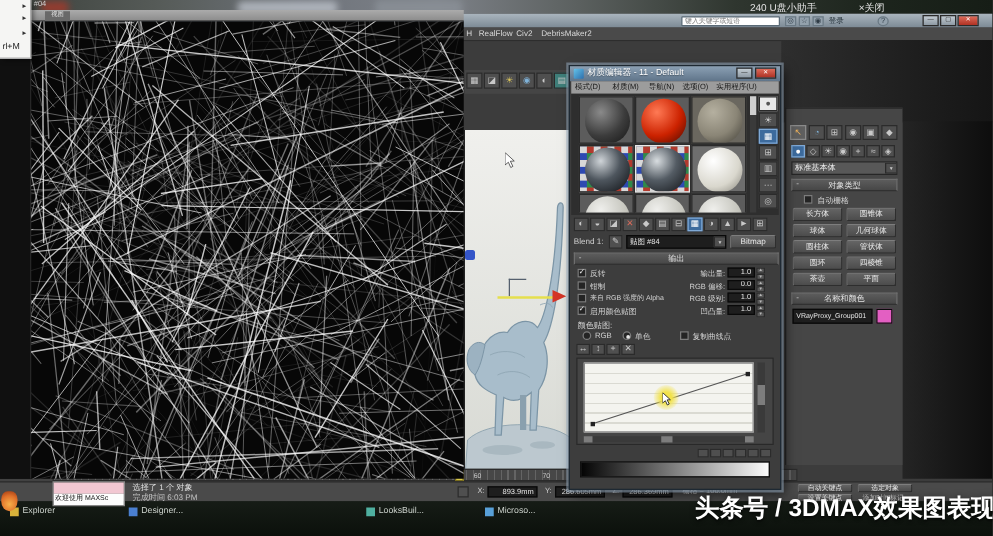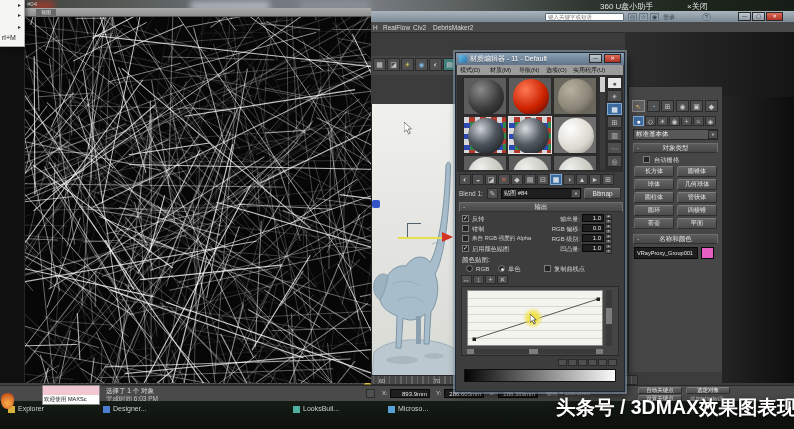--- a/index.html
+++ b/index.html
@@ -26,21 +26,21 @@
 .blob{position:absolute;filter:blur(3px);opacity:.85;border-radius:4px}
 </style>
 </head>
 <body>
 
 <div class="abs" style="left:0;top:0;width:794px;height:13px;background:linear-gradient(90deg,#3a3f3a 0%,#565b58 16%,#6e737a 30%,#7e8289 44%,#5c6160 58%,#2f362f 74%,#1d251d 88%,#161d16 100%)">
   <div class="blob" style="left:33px;top:1px;width:22px;height:10px;background:#a23a2c"></div>
   <div class="blob" style="left:190px;top:1px;width:80px;height:10px;background:#b9bec6"></div>
   <div class="blob" style="left:300px;top:0;width:70px;height:12px;background:#8a9097"></div>
 </div>
-<span class="abs t" style="left:600px;top:2px;font-size:8px;color:#e2e2e2">360 U盘小助手</span>
+<span class="abs t" style="left:600px;top:2px;font-size:8px;color:#e2e2e2">240 U盘小助手</span>
 <span class="abs t" style="left:687px;top:2px;font-size:8px;color:#e2e2e2">×关闭</span>
 
 <div class="abs" style="left:0;top:11px;width:794px;height:390px;background:#3c3c3c">
 
   <div class="abs" style="left:0;top:0;width:794px;height:11px;background:linear-gradient(#aab5be,#7c8a95)"></div>
   <input class="abs" style="left: 545px; top: 2px; width: 79px; height: 8px; font-size: 5.5px; border: 1px solid rgb(90, 106, 118); border-radius: 1px; background: rgb(255, 255, 255); color: rgb(85, 85, 85); padding: 0px 2px;" placeholder="键入关键字或短语">
   <span class="ic" style="left:628px;top:2px;width:9px;height:8px;background:#93a1ac;border-color:#6a7984;color:#2e3a44;font-size:6px">◎</span>
   <span class="ic" style="left:639px;top:2px;width:9px;height:8px;background:#93a1ac;border-color:#6a7984;color:#2e3a44;font-size:6px">☆</span>
   <span class="ic" style="left:650px;top:2px;width:9px;height:8px;background:#93a1ac;border-color:#6a7984;color:#2e3a44;font-size:6px">◉</span>
   <span class="abs t" style="left:663px;top:3px;font-size:6px;color:#233038">登录</span>

